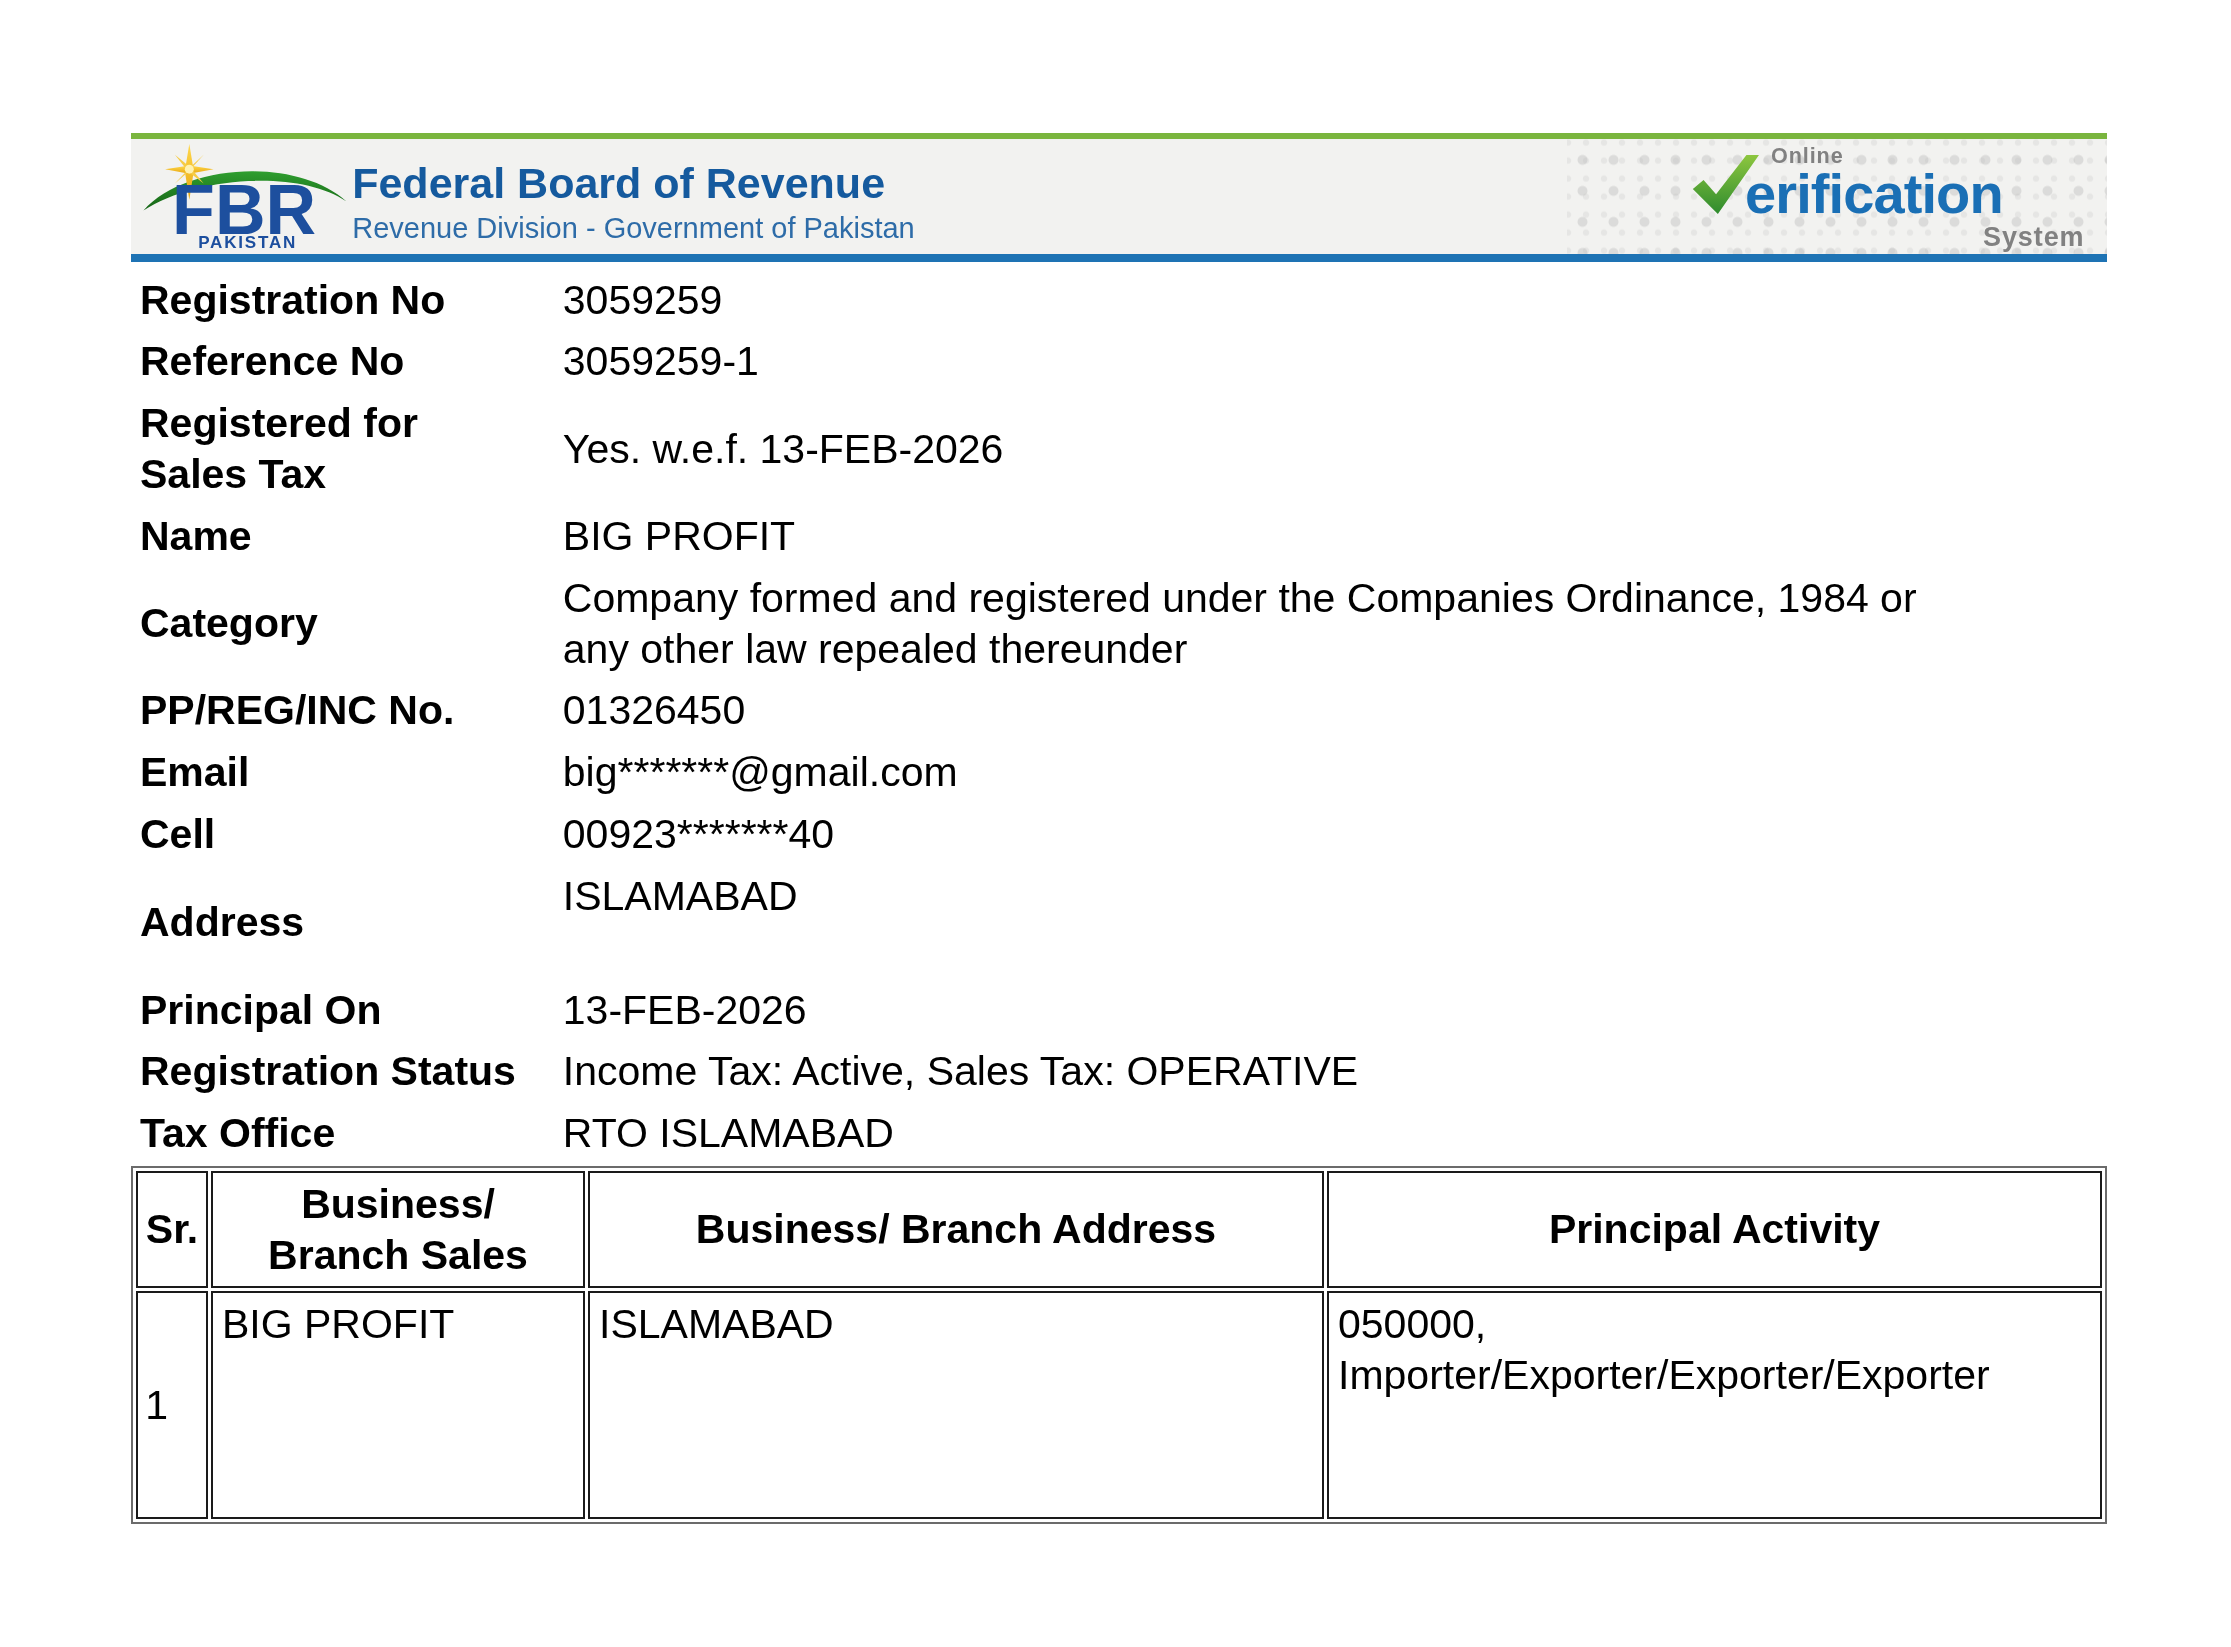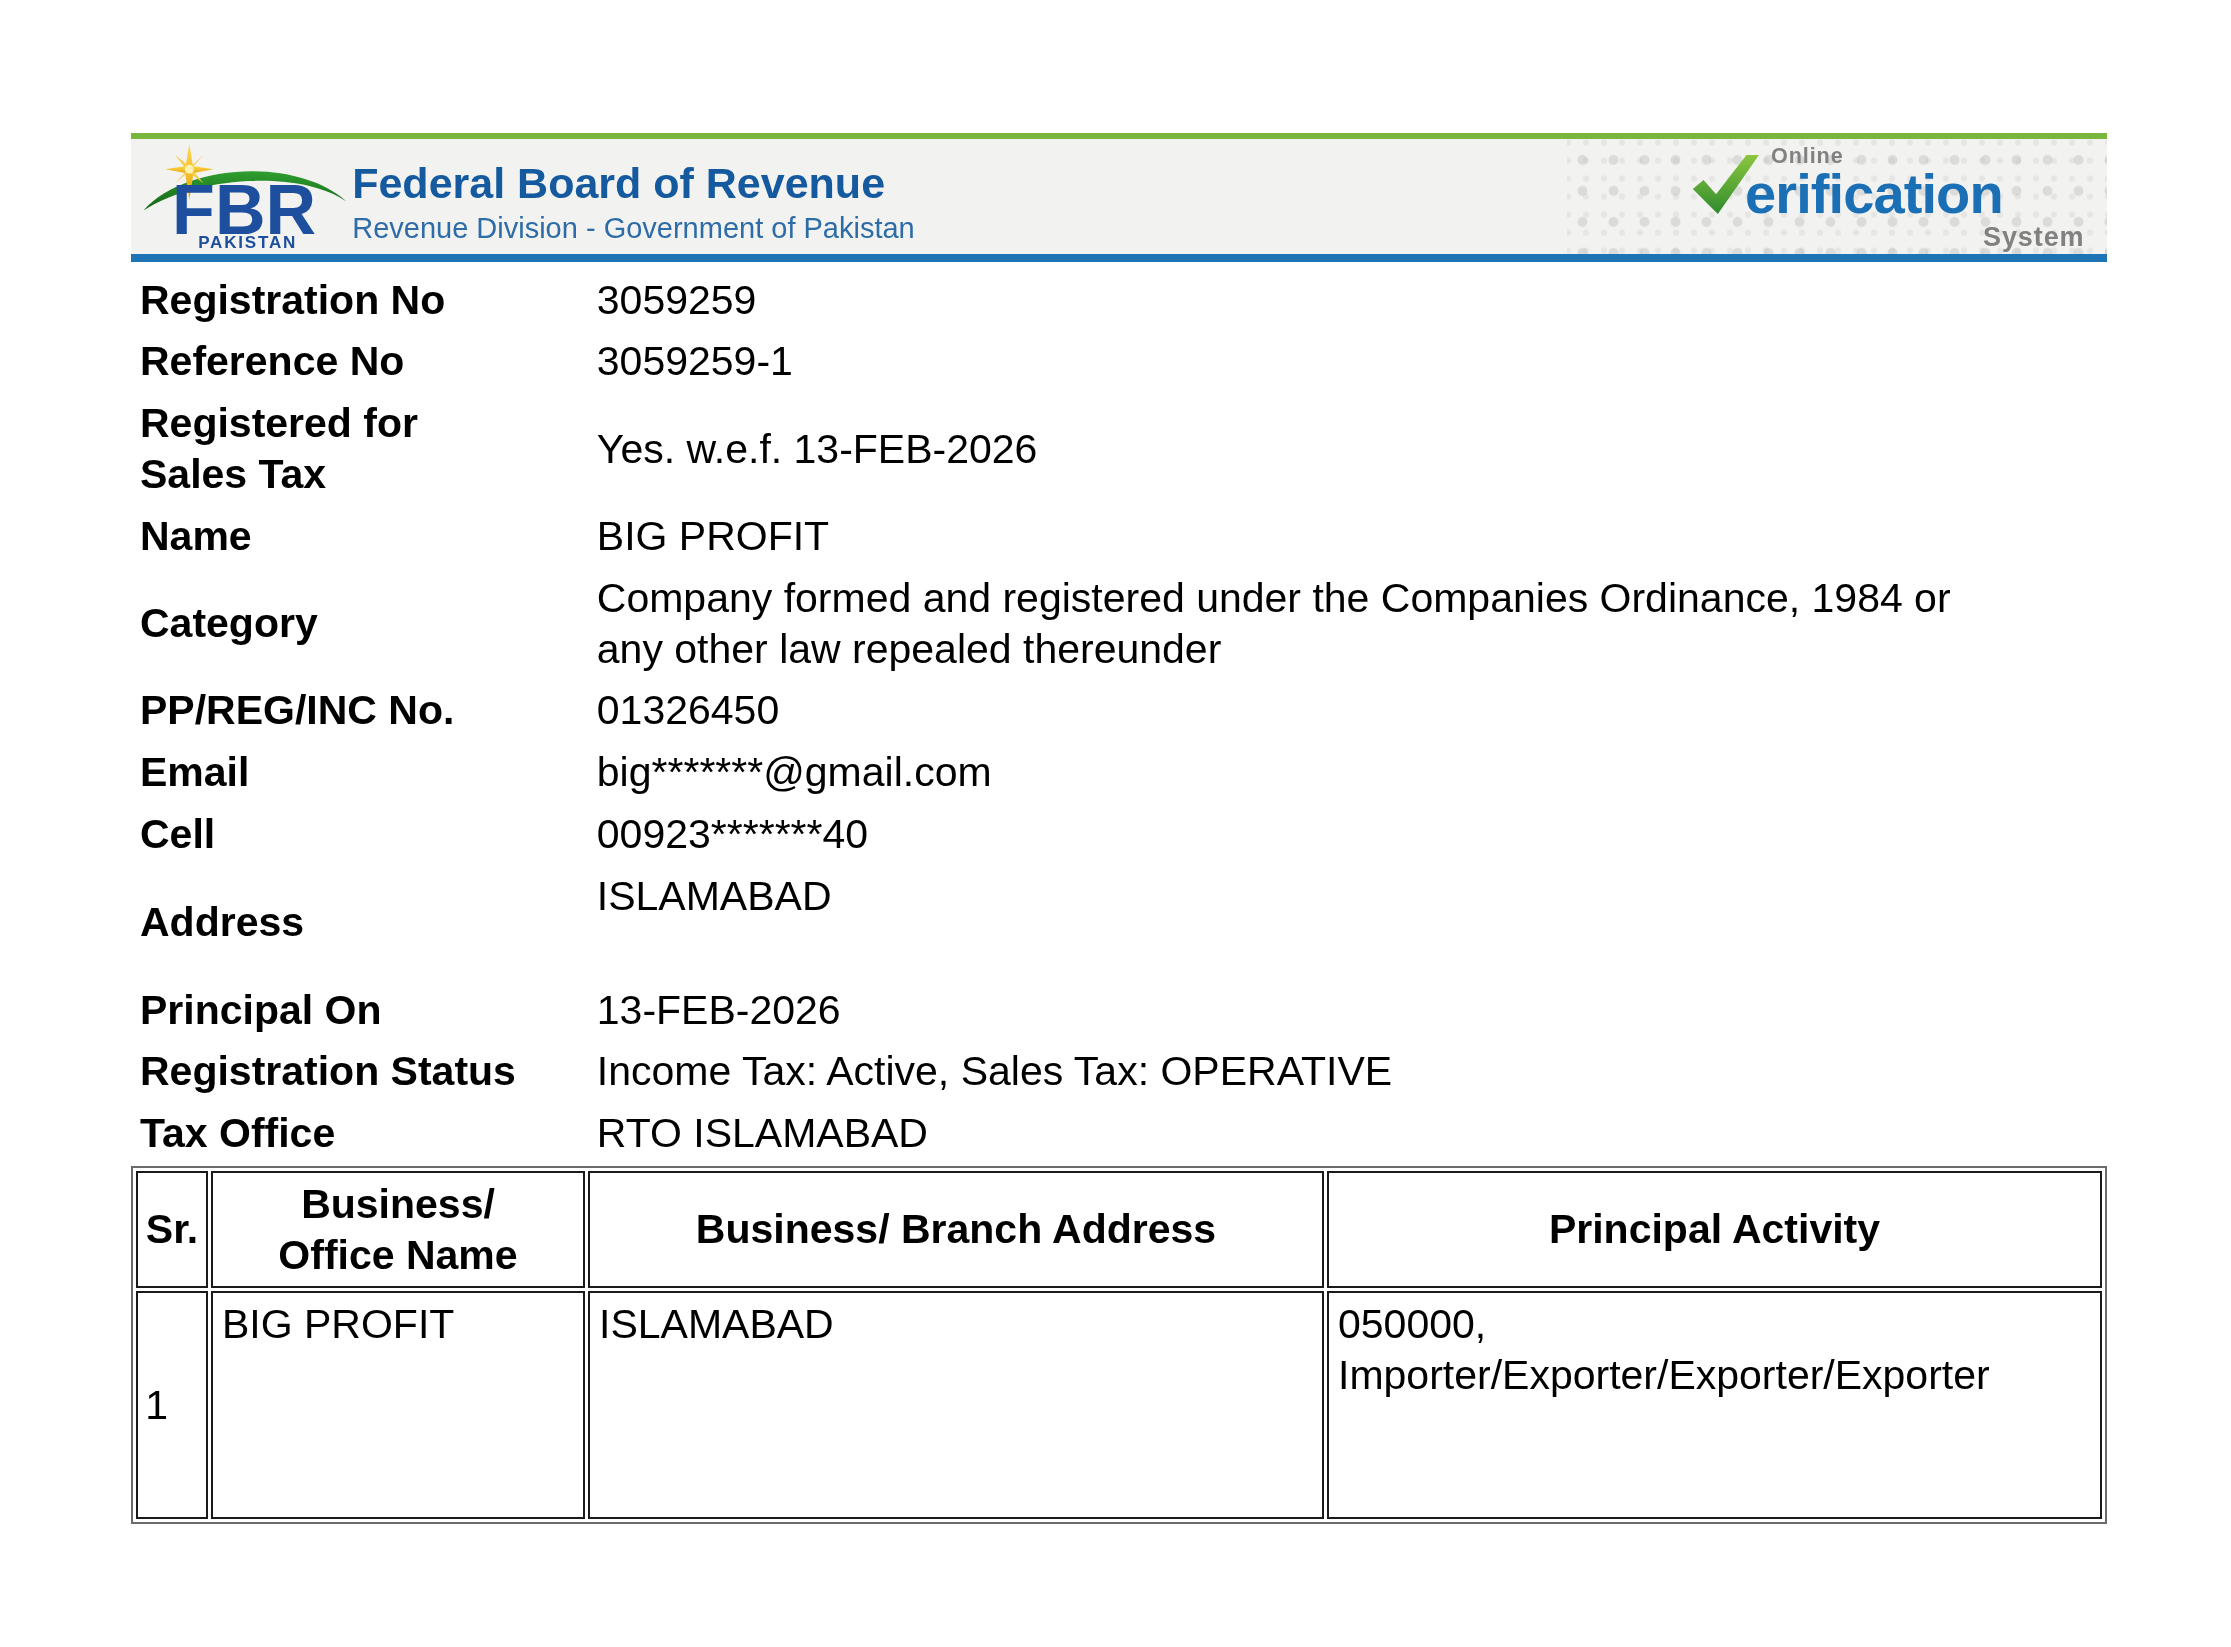--- a/index.html
+++ b/index.html
@@ -45,21 +45,21 @@
     position:absolute; left:178px; top:21.6px; z-index:2;
     font-size:56px; font-weight:bold; color:var(--ovs-blue,#1a6fb5); letter-spacing:-0.9px;
   }
   .ovs-system {
     position:absolute; right:22.5px; top:83px; font-size:27px; font-weight:bold;
     color:var(--ovs-gray,#818181); letter-spacing:0.9px; z-index:2;
   }
 
   
   .details { margin-top:7.2px; }
-  .detail-row { display:flex; align-items:center; padding:5.4px 0;gap:34px; }
+  .detail-row { display:flex; align-items:center; padding:5.4px 0; }
   .detail-label {
     flex:0 0 421px; padding-left:9px; font-weight:bold;
     font-size:41px; line-height:51px; white-space:pre-line;
   }
   .detail-value {
     flex:1; padding-left:10.8px; font-size:41px; line-height:51px; white-space:pre-line;
   }
   .row-address .detail-value { min-height:103px; }
 
   
@@ -189,21 +189,21 @@
     <colgroup>
       <col style="width:72px">
       <col style="width:374px">
       <col style="width:736px">
       <col>
     </colgroup>
     <thead>
       <tr>
         <th>Sr.</th>
         <th>Business/
-Office Name</th>
+Branch Sales</th>
         <th>Business/ Branch Address</th>
         <th>Principal Activity</th>
       </tr>
     </thead>
     <tbody>
       <tr>
         <td class="sr-cell">1</td>
         <td>BIG PROFIT</td>
         <td>ISLAMABAD</td>
         <td>050000,

